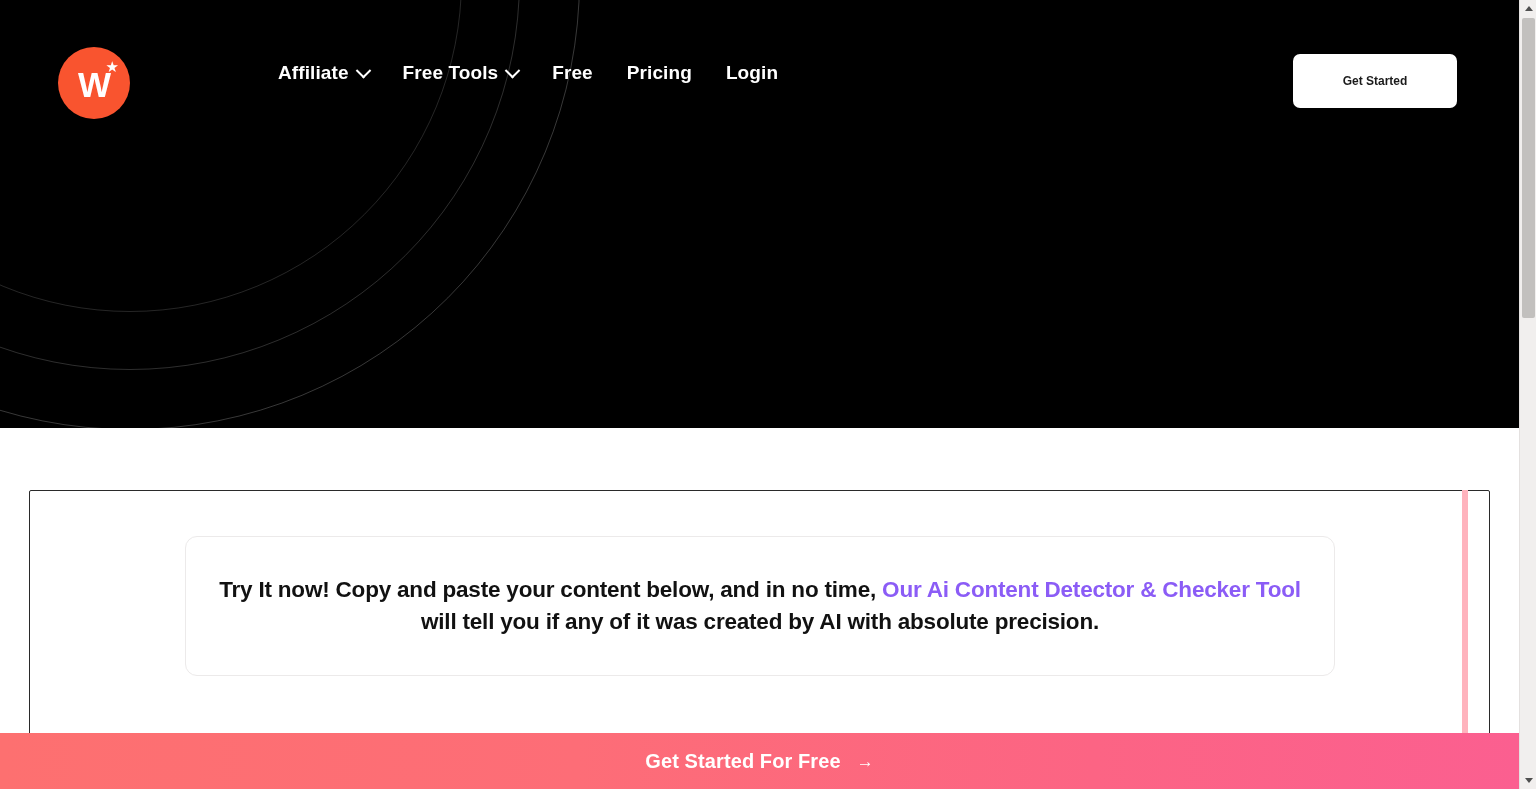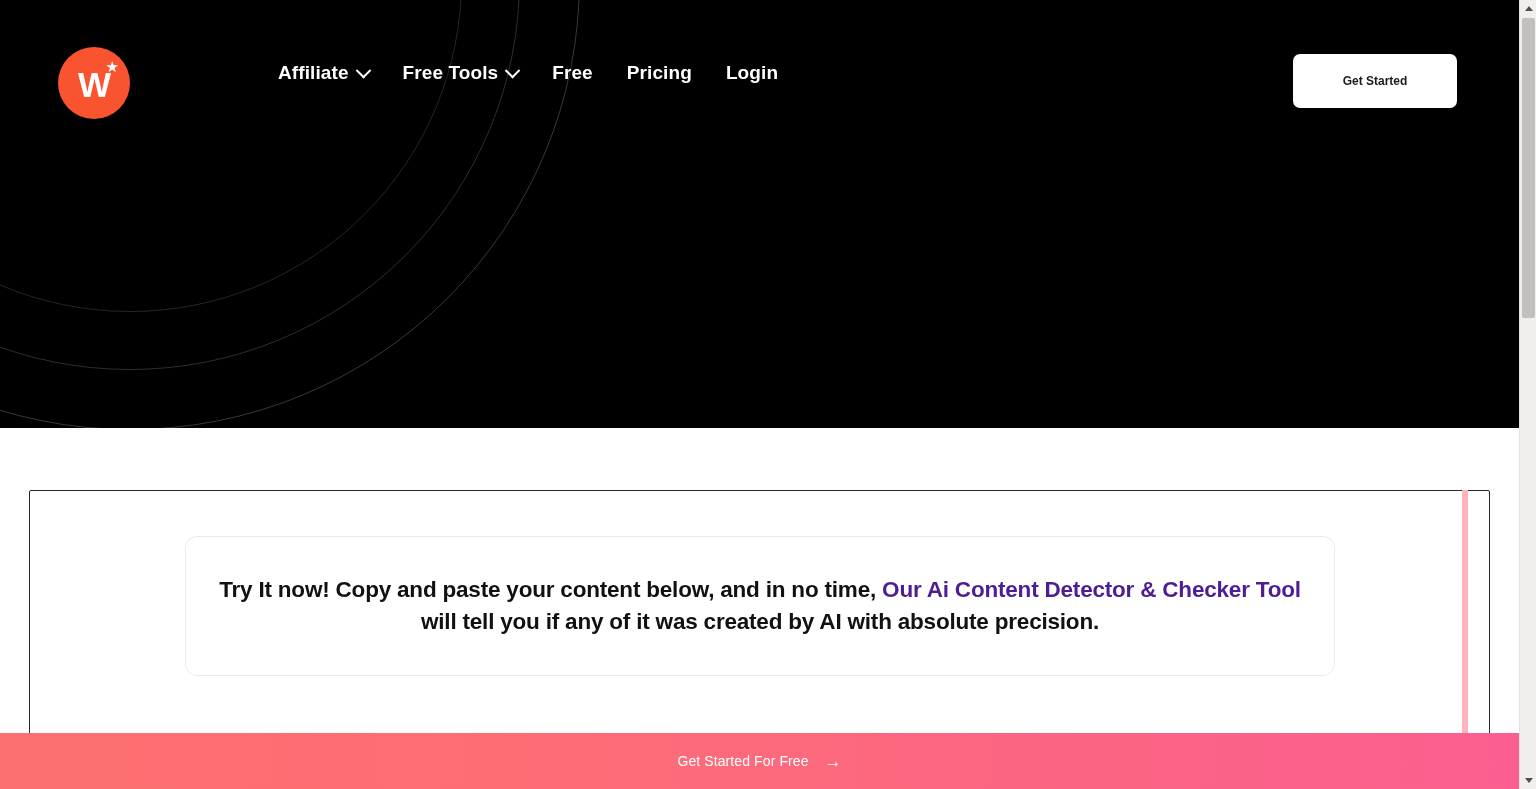--- a/index.html
+++ b/index.html
@@ -191,40 +191,40 @@
     padding: 0 28px;
   }
   .prompt-text {
     text-align: center;
     font-size: 22.5px;
     font-weight: 700;
     line-height: 1.42;
     color: #111111;
     letter-spacing: -0.2px;
   }
-  .accent { color: #4c1d95; }
+  .accent { color: #8b5cf6; }
 
   
   .cta-bar {
     position: absolute;
     left: 0; top: 733px;
     width: 1519px;
     height: 56px;
     background: linear-gradient(90deg, #fd7070 0%, #fd6d77 38%, #fc6484 72%, #fb5f90 100%);
     display: flex;
     align-items: center;
     justify-content: center;
     gap: 16px;
     cursor: pointer;
     z-index: 20;
   }
   .cta-bar-label {
     color: #ffffff;
-    font-size: 14px;
-    font-weight: 400;
+    font-size: 20px;
+    font-weight: 700;
     letter-spacing: 0.1px;
   }
   .cta-bar-arrow {
     color: #ffffff;
     font-size: 17px;
     line-height: 1;
     margin-top: 1px;
   }
 
   

